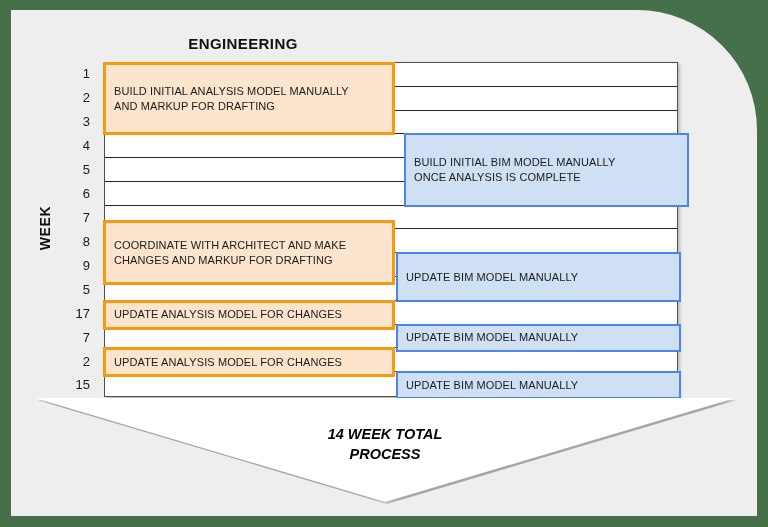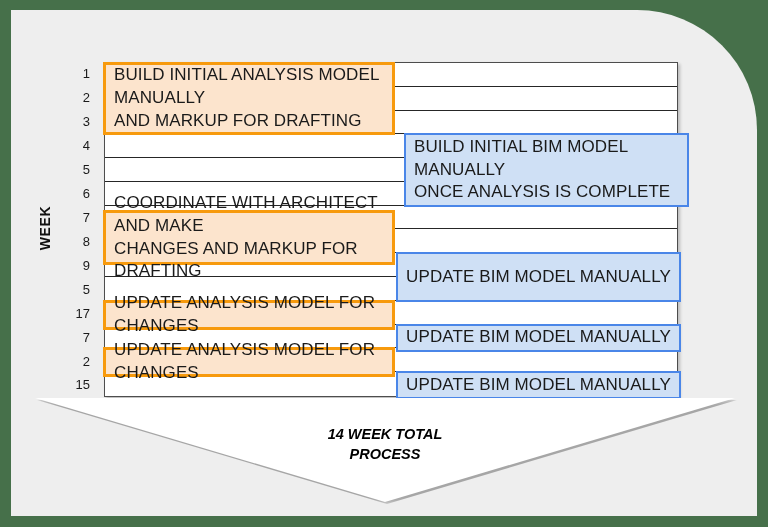--- a/index.html
+++ b/index.html
@@ -97,26 +97,25 @@
   }
   #grid .grid-row.last { border-bottom: none; }
 
   
   .task {
     position: absolute;
     box-sizing: border-box;
     display: flex;
     align-items: center;
     padding: 12px 8px;
-    font-size: 17px;
+    font-size: 11px;
     line-height: 1.35;
     color: #1a1a1a;
     letter-spacing: .1px;
     z-index: 4;
-    justify-content: center;
   }
   .task .txt { white-space: pre-line; }
 
   .task.eng {
     background: #fce4cd;
     border: 3px solid #f79a0d;
   }
   .task.drf {
     background: #cfe0f5;
     border: 2px solid #4a86e8;
@@ -157,20 +156,21 @@
     white-space: pre-line;
     z-index: 7;
     font-style: italic;
   }
 </style>
 </head>
 <body>
 
 <div id="card">
 
+  <div class="col-header" id="hdr-eng">ENGINEERING</div>
 
 
   <div id="week-axis">WEEK</div>
 
   <div id="week-nums">
       <div class="wk">1</div>
       <div class="wk">2</div>
       <div class="wk">3</div>
       <div class="wk">4</div>
       <div class="wk">5</div>
@@ -197,21 +197,21 @@
       <div class="grid-row" style="top: 190.286px; height: 23.7857px;"></div>
       <div class="grid-row" style="top: 214.071px; height: 23.7857px;"></div>
       <div class="grid-row" style="top: 237.857px; height: 23.7857px;"></div>
       <div class="grid-row" style="top: 261.643px; height: 23.7857px;"></div>
       <div class="grid-row" style="top: 285.429px; height: 23.7857px;"></div>
       <div class="grid-row last" style="top: 309.214px; height: 23.7857px;"></div>
       <div class="task eng" style="top: -1px; height: 73.3571px; left: -2px; width: 292px;">
         <span class="txt">BUILD INITIAL ANALYSIS MODEL MANUALLY
 AND MARKUP FOR DRAFTING</span>
       </div>
-      <div class="task eng" style="top: 147px; height: 55px; left: -2px; width: 292px;">
+      <div class="task eng" style="top: 157px; height: 65px; left: -2px; width: 292px;">
         <span class="txt">COORDINATE WITH ARCHITECT AND MAKE
 CHANGES AND MARKUP FOR DRAFTING</span>
       </div>
       <div class="task eng" style="top: 236.857px; height: 25.7857px; left: -2px; width: 292px;">
         <span class="txt">UPDATE ANALYSIS MODEL FOR CHANGES</span>
       </div>
       <div class="task eng" style="top: 284.429px; height: 25.7857px; left: -2px; width: 292px;">
         <span class="txt">UPDATE ANALYSIS MODEL FOR CHANGES</span>
       </div>
       <div class="task drf" style="top: 70.3571px; height: 73.3571px; left: 291px; width: 285px; margin-left: 8px;">

